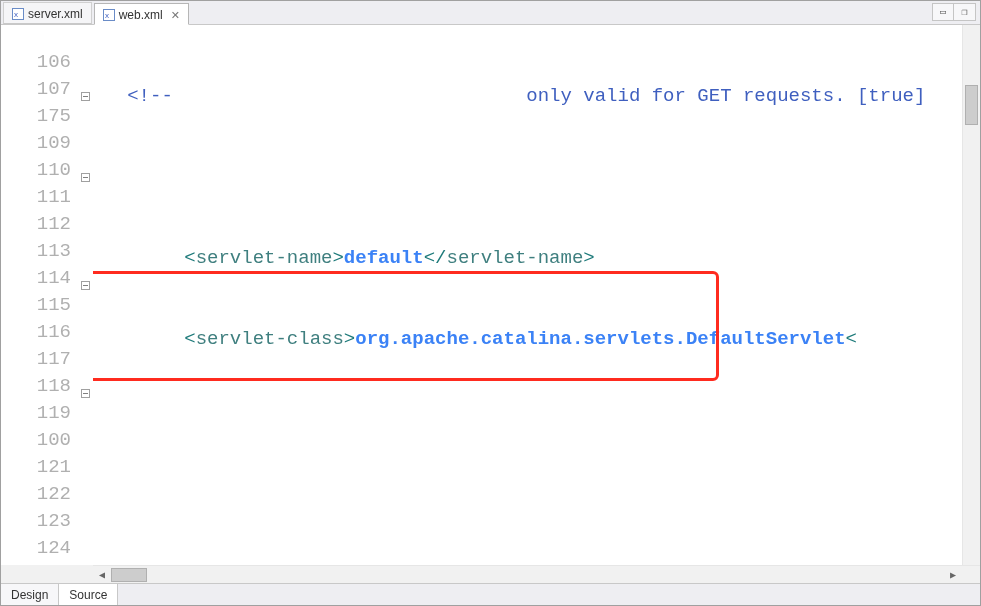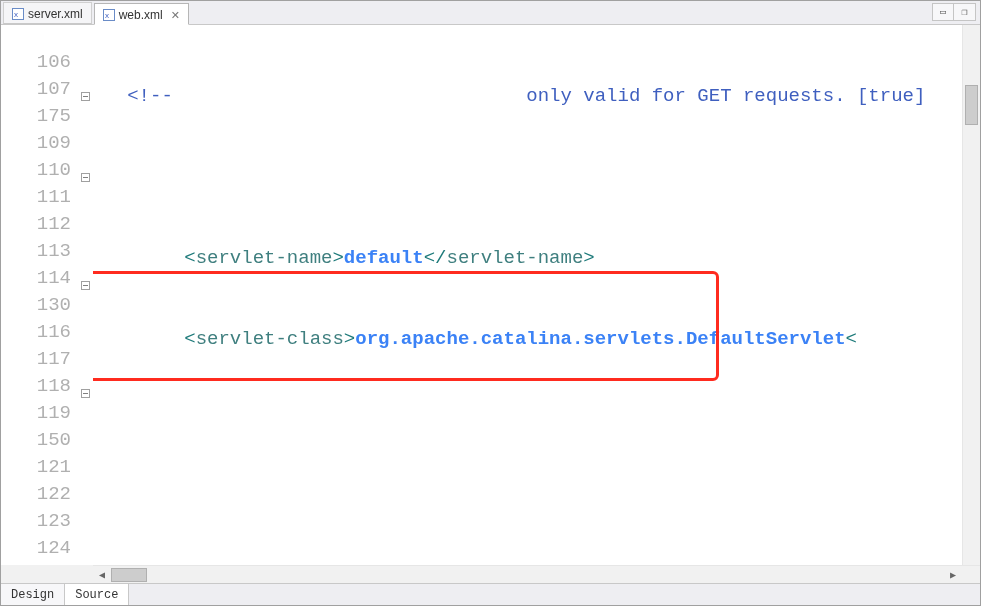--- a/index.html
+++ b/index.html
@@ -32,21 +32,21 @@
   .highlight-box { position: absolute; border: 3px solid #ff2b1f; border-radius: 6px; pointer-events: none; }
   .vscroll { width: 18px; background: #f1f1f1; position: relative; border-left: 1px solid #e6e6e6; }
   .vthumb { position: absolute; left: 2px; right: 2px; background: #cdcdcd; border: 1px solid #b0b0b0; border-radius: 0; }
   .hscroll-row { height: 18px; background: #f1f1f1; display: flex; }
   .hscroll-gutter { width: 92px; background: #f1f1f1; }
   .hscroll { flex: 1; position: relative; background: #f1f1f1; border-top: 1px solid #e6e6e6; display:flex; align-items:center; }
   .harrow { width: 18px; height: 16px; display:flex; align-items:center; justify-content:center; color:#666; font-size:10px; }
   .htrack { flex:1; height:16px; position:relative; }
   .hthumb { position:absolute; top:1px; bottom:1px; left:0; width:36px; background:#cdcdcd; border:1px solid #b0b0b0; }
   .hscroll-vgap { width:18px; background:#f1f1f1; border-top: 1px solid #e6e6e6; }
-  .bottom-tabs { height: 22px; background: #eeeef2; border-top: 1px solid #c8c8c8; display: flex; align-items: stretch; font-family: Liberation Mono, monospace; font-size: 12px; }
+  .bottom-tabs { height: 22px; background: #eeeef2; border-top: 1px solid #c8c8c8; display: flex; align-items: stretch; font-family: Liberation Sans, sans-serif; font-size: 12px; }
   .btab { padding: 2px 10px; border-right: 1px solid #c8c8c8; display:flex; align-items:center; cursor: default; color:#333; background:#f7f7f9; }
   .btab.active { background:#ffffff; }
 </style>
 </head>
 <body>
 
 <div class="window">
 
   <div class="tabbar">
     <div class="tab inactive">
@@ -83,26 +83,26 @@
     <div class="gutter">
       <div>106</div>
       <div>107</div>
       <div>175</div>
       <div>109</div>
       <div>110</div>
       <div>111</div>
       <div>112</div>
       <div>113</div>
       <div>114</div>
-      <div>130</div>
+      <div>115</div>
       <div>116</div>
       <div>117</div>
       <div>118</div>
       <div>119</div>
-      <div>150</div>
+      <div>100</div>
       <div>121</div>
       <div>122</div>
       <div>123</div>
       <div>124</div>
       <div>226</div>
     </div>
 
     <div class="fold-col">
       <div class="fold-cell"></div>
         <div class="fold-cell"></div>

